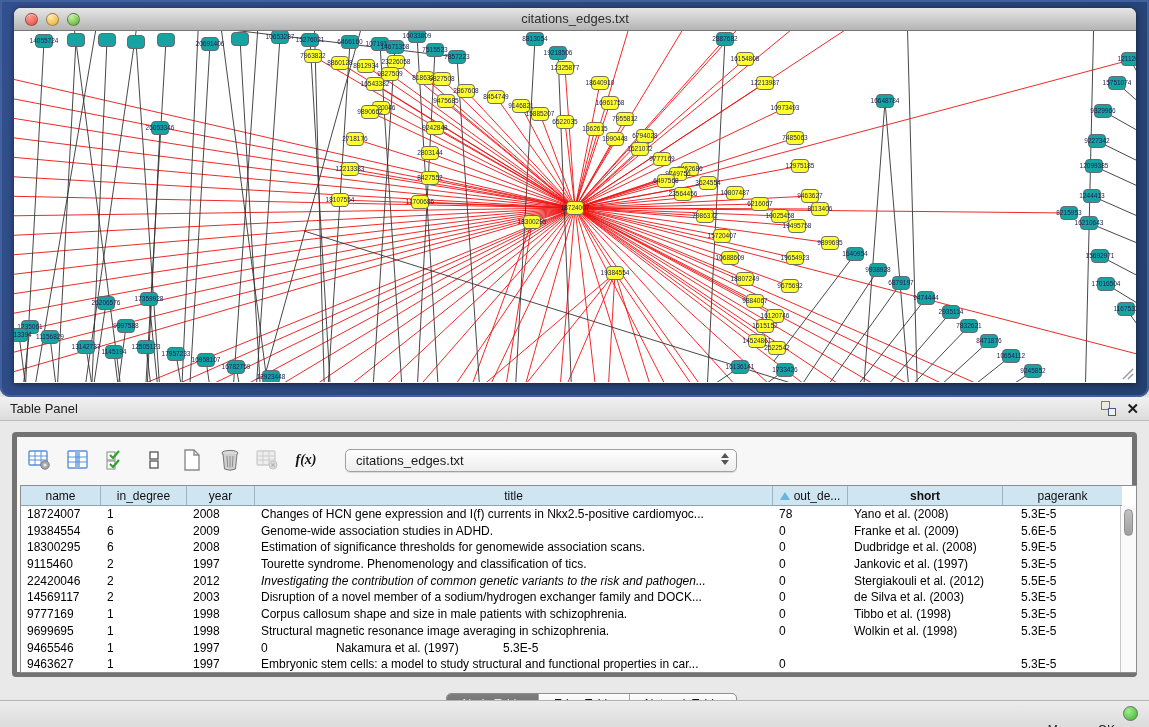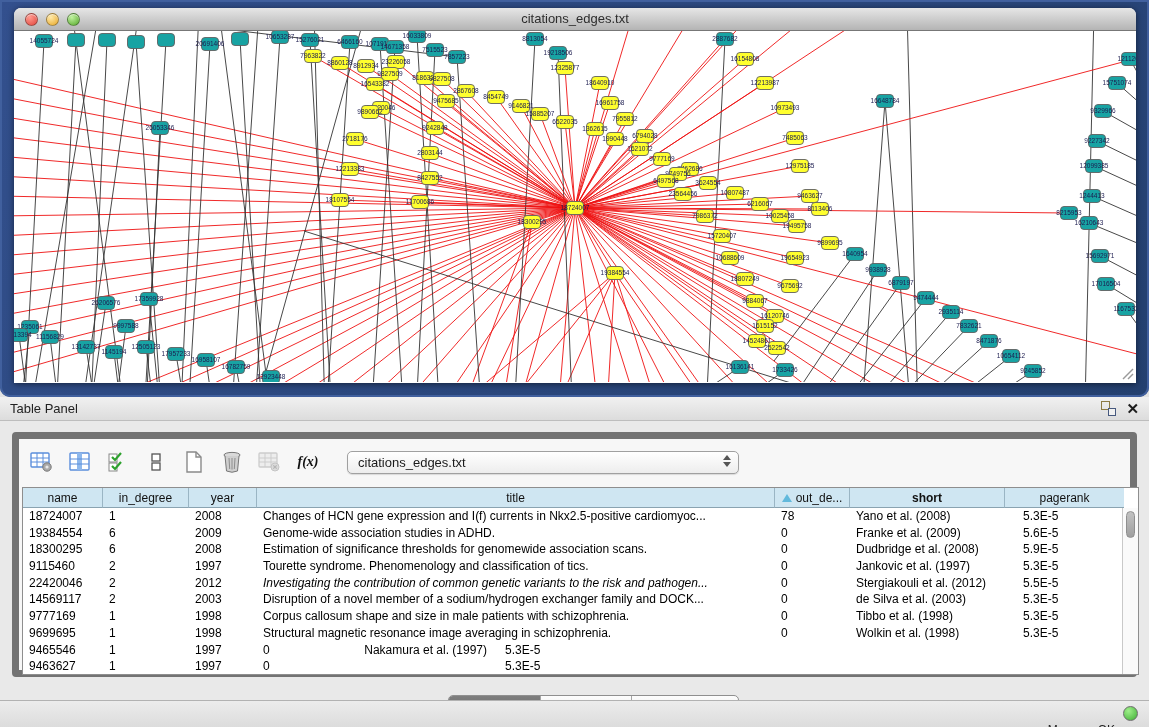--- a/index.html
+++ b/index.html
@@ -36,21 +36,21 @@
     background:linear-gradient(#f1f1f1,#dcdcdc); border-bottom:1px solid #bdbdbd; }
   .panel-title { position:absolute; left:10px; top:4px; font-size:13px; color:#222; }
   .panel-header-icons { position:absolute; right:10px; top:4px; display:flex; gap:10px; align-items:center; }
   .float-ic { position:relative; width:15px; height:15px; }
   .float-ic .sq1 { position:absolute; left:0; top:0; width:9px; height:9px; border:1.5px solid #8d7b45; }
   .float-ic .sq2 { position:absolute; right:0; bottom:0; width:8px; height:8px; border:1.5px solid #47597e; background:#f1f1f1; }
   .close-x { font-size:15px; font-weight:bold; color:#1c1c1c; line-height:15px; cursor:default; }
 
   .panel-body { position:absolute; left:0; top:421px; width:1149px; height:279px; background:#e9e9e9; }
   .inner-box { position:absolute; left:12px; top:11px; width:1125px; height:245px;
-    background:#f7f7f7; border:7px solid #737373; border-radius:4px; }
+    background:#f7f7f7; border:5px solid #737373; border-radius:4px; }
 
   .toolbar { position:absolute; left:10px; top:7px; height:32px; display:flex; align-items:center; gap:12px; }
   .tbtn { width:26px; height:26px; display:flex; align-items:center; justify-content:center; }
   .fx { font-size:14px; font-style:italic; font-weight:bold; color:#111; font-family:"Liberation Serif",serif; }
   .combo { position:relative; margin-left:14px; width:392px; height:23px; background:linear-gradient(#ffffff,#ededed);
     border:1px solid #a0a0a0; border-radius:5px; font-size:13px; color:#1a1a1a;
     line-height:21px; padding-left:10px; box-shadow:0 1px 1px rgba(0,0,0,.12); }
   .combo .arrows { position:absolute; right:7px; top:3px; display:flex; flex-direction:column; gap:2px; }
   .combo .arrows i { width:0; height:0; border-left:4px solid transparent; border-right:4px solid transparent; }
   .combo .arrows .up { border-bottom:5px solid #555; }
@@ -957,27 +957,28 @@
               <div class="td" style="width: 518px;">Structural magnetic resonance image averaging in schizophrenia.</div>
               <div class="td" style="width: 75px;">0</div>
               <div class="td" style="width: 155px;">Wolkin et al. (1998)</div>
               <div class="td pr" style="width: 119px;">5.3E-5</div>
             </div>
             <div class="trow">
               <div class="td" style="width: 80px;">9465546</div>
               <div class="td" style="width: 86px;">1</div>
               <div class="td" style="width: 68px;">1997</div>
               <div class="td" style="width: 75px;">0</div>
-              <div class="td" style="width: 155px; text-align: right;">Nakamura et al. (1997)</div>
+              <div class="td" style="width: 155px;">Nakamura et al. (1997)</div>
               <div class="td pr" style="width: 119px;">5.3E-5</div>
             </div>
             <div class="trow">
               <div class="td" style="width: 80px;">9463627</div>
               <div class="td" style="width: 86px;">1</div>
               <div class="td" style="width: 68px;">1997</div>
+              <div class="td" style="width: 518px;">Embryonic stem cells: a model to study structural and functional properties in car...</div>
               <div class="td" style="width: 75px;">0</div>
               <div class="td" style="width: 155px; margin-top: 18px;">Hescheler et al. (1997)</div>
               <div class="td pr" style="width: 119px;">5.3E-5</div>
             </div>
           </div>
         <div class="vscroll">
           <div class="vthumb"></div>
         </div>
       </div>
 

